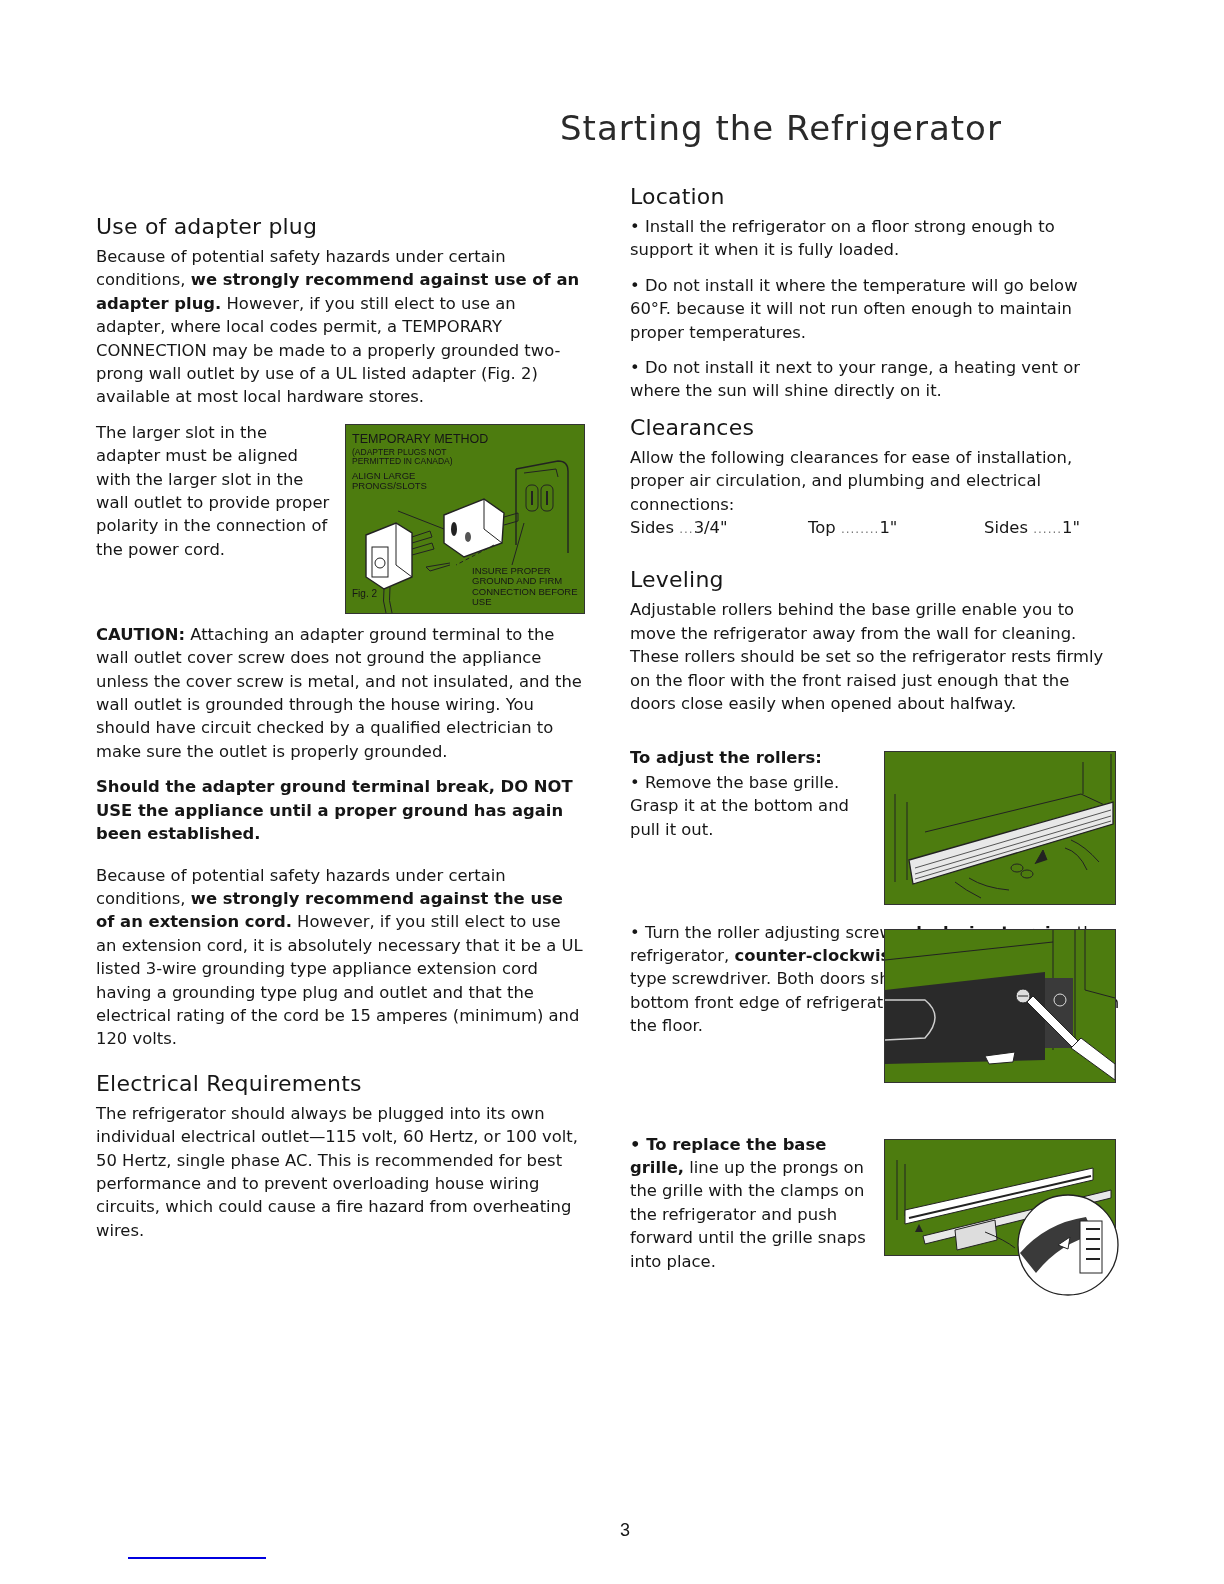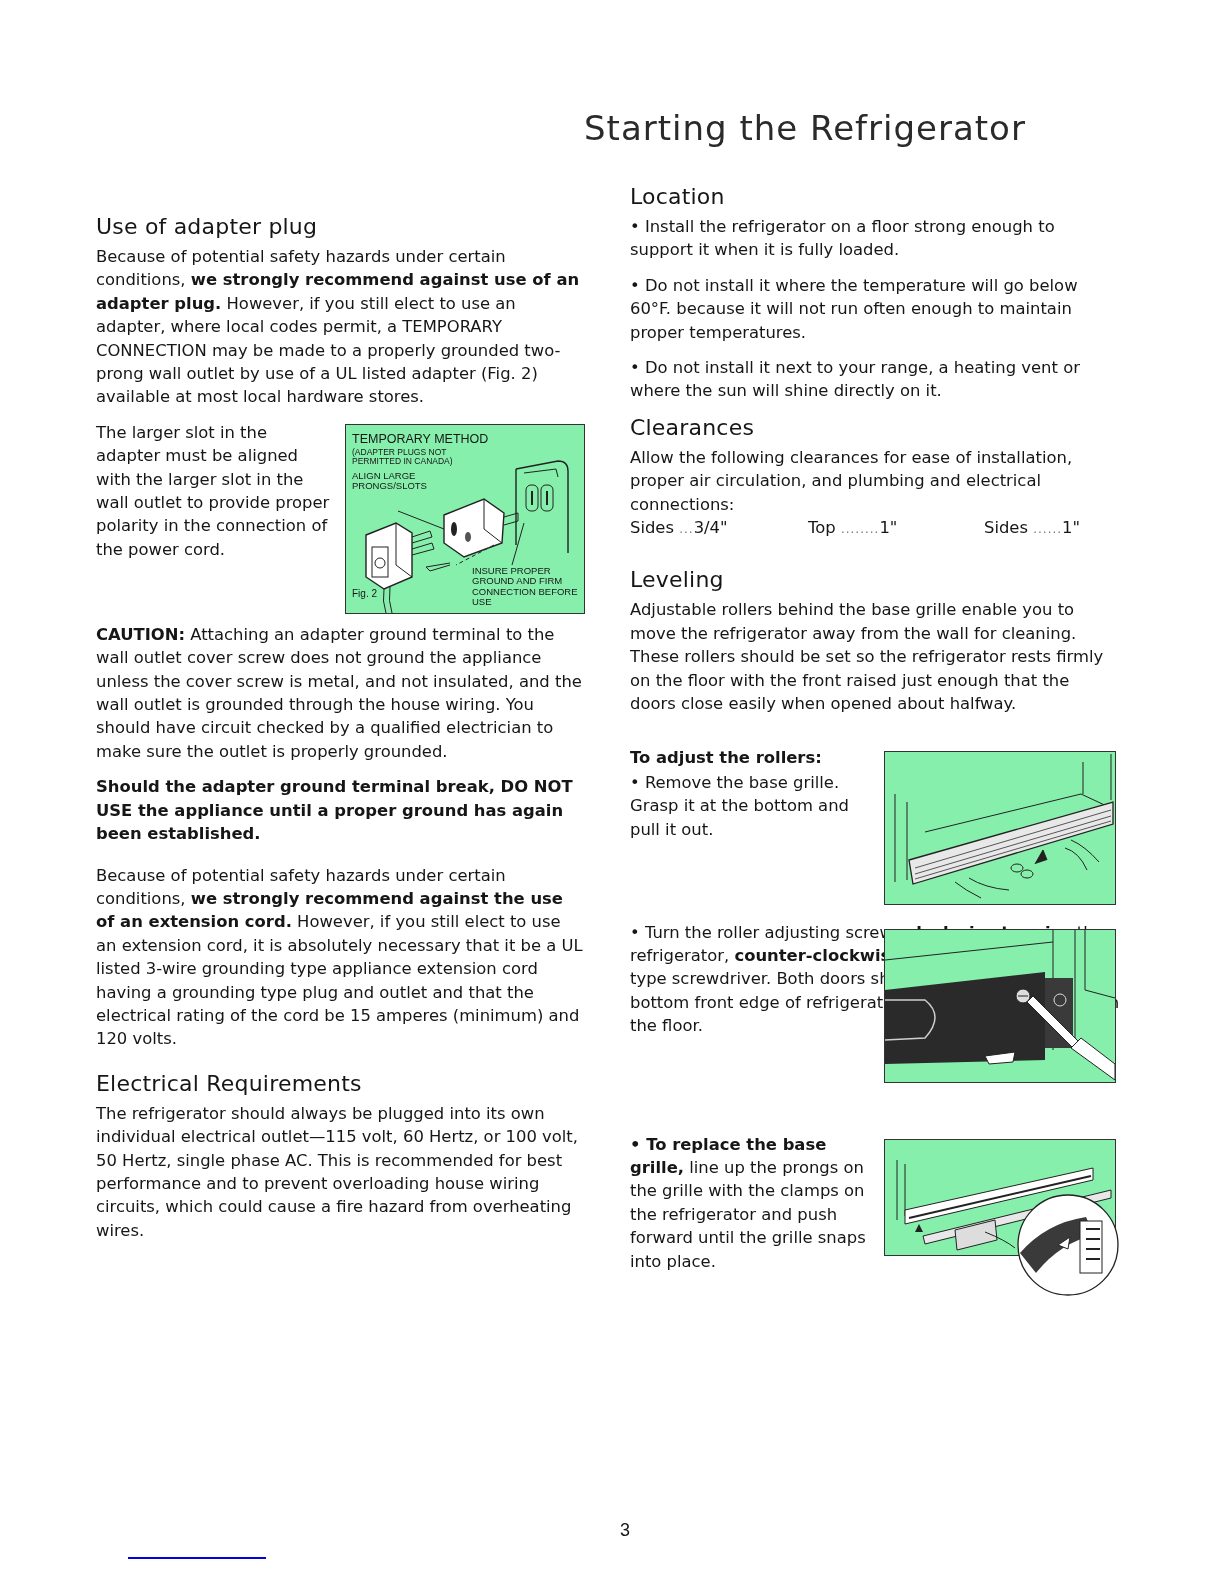--- a/index.html
+++ b/index.html
@@ -1,36 +1,36 @@
 <!DOCTYPE html>
 <html><head>
 <meta charset="utf-8">
 <style>
   html, body { margin: 0; padding: 0; background: #ffffff; }
   body {
     width: 1224px; height: 1584px; position: relative; overflow: hidden;
     font-family: "DejaVu Sans", sans-serif; color: #161616;
   }
   .page-title {
-    position: absolute; left: 584px; top: 108px;
+    position: absolute; left: 560px; top: 108px;
     font-size: 34px; font-weight: normal; letter-spacing: 1px;
     color: #2a2a2a; margin: 0; white-space: nowrap;
   }
   .col { position: absolute; }
   .col-left { left: 96px; top: 184px; width: 490px; margin-top: 30px; }
   .col-right { left: 630px; top: 184px; width: 490px; }
   h2 {
     font-size: 22px; font-weight: normal; margin: 0 0 6px 0;
     letter-spacing: 0.2px; color: #161616;
   }
   p { margin: 0; font-size: 16.4px; line-height: 23.4px; }
   .para { margin-bottom: 12px; }
   b, .b { font-weight: bold; }
   .fig-box {
-    border: 1.5px solid #333; position: absolute; background: #86efac;
+    border: 1.5px solid #333; position: absolute; background: #4d7c0f;
     overflow: hidden;
   }
   .fig-text { font-size: 10px; line-height: 11px; position: absolute; font-family: "Liberation Sans", sans-serif; }
   .fig-text-lg { font-size: 12.5px; line-height: 14px; position: absolute; font-family: "Liberation Sans", sans-serif; }
   .page-number {
     position: absolute; left: 620px; top: 1520px; font-size: 18px;
     font-family: "Liberation Sans", sans-serif;
   }
   .link-line {
     position: absolute; left: 128px; top: 1557px; width: 138px; height: 2px; background: #0000e0;

